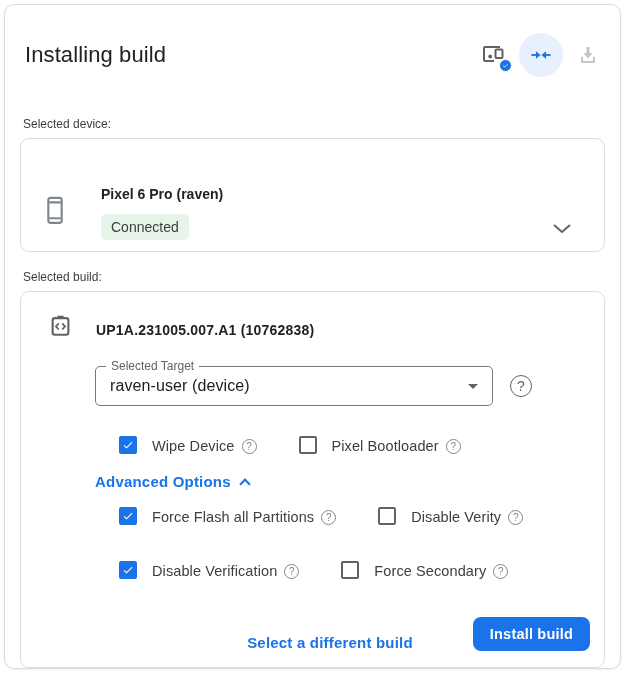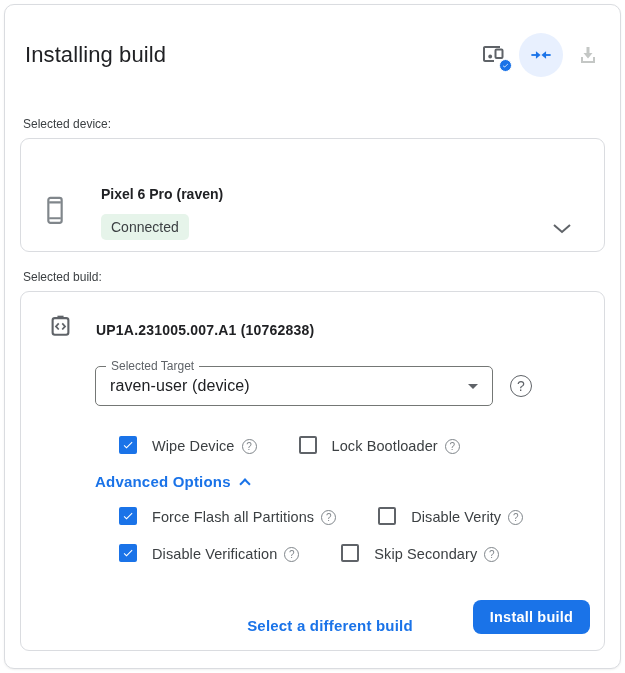--- a/index.html
+++ b/index.html
@@ -87,21 +87,21 @@
     border: 1.5px solid #5f6368; border-radius: 50%;
     color: #5f6368; font-size: 14px; font-weight: 500;
     display: flex; align-items: center; justify-content: center;
     cursor: pointer; flex: 0 0 auto;
   }
   .help-circle::before { content: "?"; }
   
   .cb-row { display: flex; align-items: center; gap: 26px; margin-left: 82px; }
   .cb-row-1 { margin-top: 30px; }
   .cb-row-2 { margin-top: 17px; }
-  .cb-row-3 { margin-top: 19px; }
+  .cb-row-3 { margin-top: 36px; }
   .cb-item { display: flex; align-items: flex-end; cursor: pointer; padding-left: 16px; }
   .cb-box {
     width: 18px; height: 18px; border-radius: 2px; flex: 0 0 auto;
     border: 2px solid #5f6368; background: #fff;
     display: flex; align-items: center; justify-content: center;
   }
   .cb-box.checked { background: #1a73e8; border-color: #1a73e8; }
   .cb-label { font-size: 14.5px; color: #3c4043; margin-left: 15px; letter-spacing: .1px; }
   .help-icon {
     width: 15px; height: 15px; margin-left: 7px;
@@ -233,21 +233,21 @@
           <span class="cb-box checked">
             <svg width="12" height="12" viewBox="0 0 24 24">
                 <path fill="#fff" d="M9 16.2 4.8 12l-1.4 1.4L9 19 21 7l-1.4-1.4z"></path>
               </svg>
           </span>
           <span class="cb-label">Wipe Device</span>
           <span class="help-icon"></span>
         </label>
         <label class="cb-item">
           <span class="cb-box"></span>
-          <span class="cb-label">Lock Bootloader</span>
+          <span class="cb-label">Pixel Bootloader</span>
           <span class="help-icon"></span>
         </label>
       </div>
 
       <div class="advanced-toggle">
         <span>Advanced Options</span>
         <span class="caret-up"></span>
       </div>
 
       <div class="cb-row cb-row-2">
@@ -272,21 +272,21 @@
           <span class="cb-box checked">
             <svg width="12" height="12" viewBox="0 0 24 24">
                 <path fill="#fff" d="M9 16.2 4.8 12l-1.4 1.4L9 19 21 7l-1.4-1.4z"></path>
               </svg>
           </span>
           <span class="cb-label">Disable Verification</span>
           <span class="help-icon"></span>
         </label>
         <label class="cb-item">
           <span class="cb-box"></span>
-          <span class="cb-label">Skip Secondary</span>
+          <span class="cb-label">Force Secondary</span>
           <span class="help-icon"></span>
         </label>
       </div>
 
       <div class="actions-row">
         <button class="link-btn">Select a different build</button>
         <button class="primary-btn">Install build</button>
       </div>
 
     </div>

